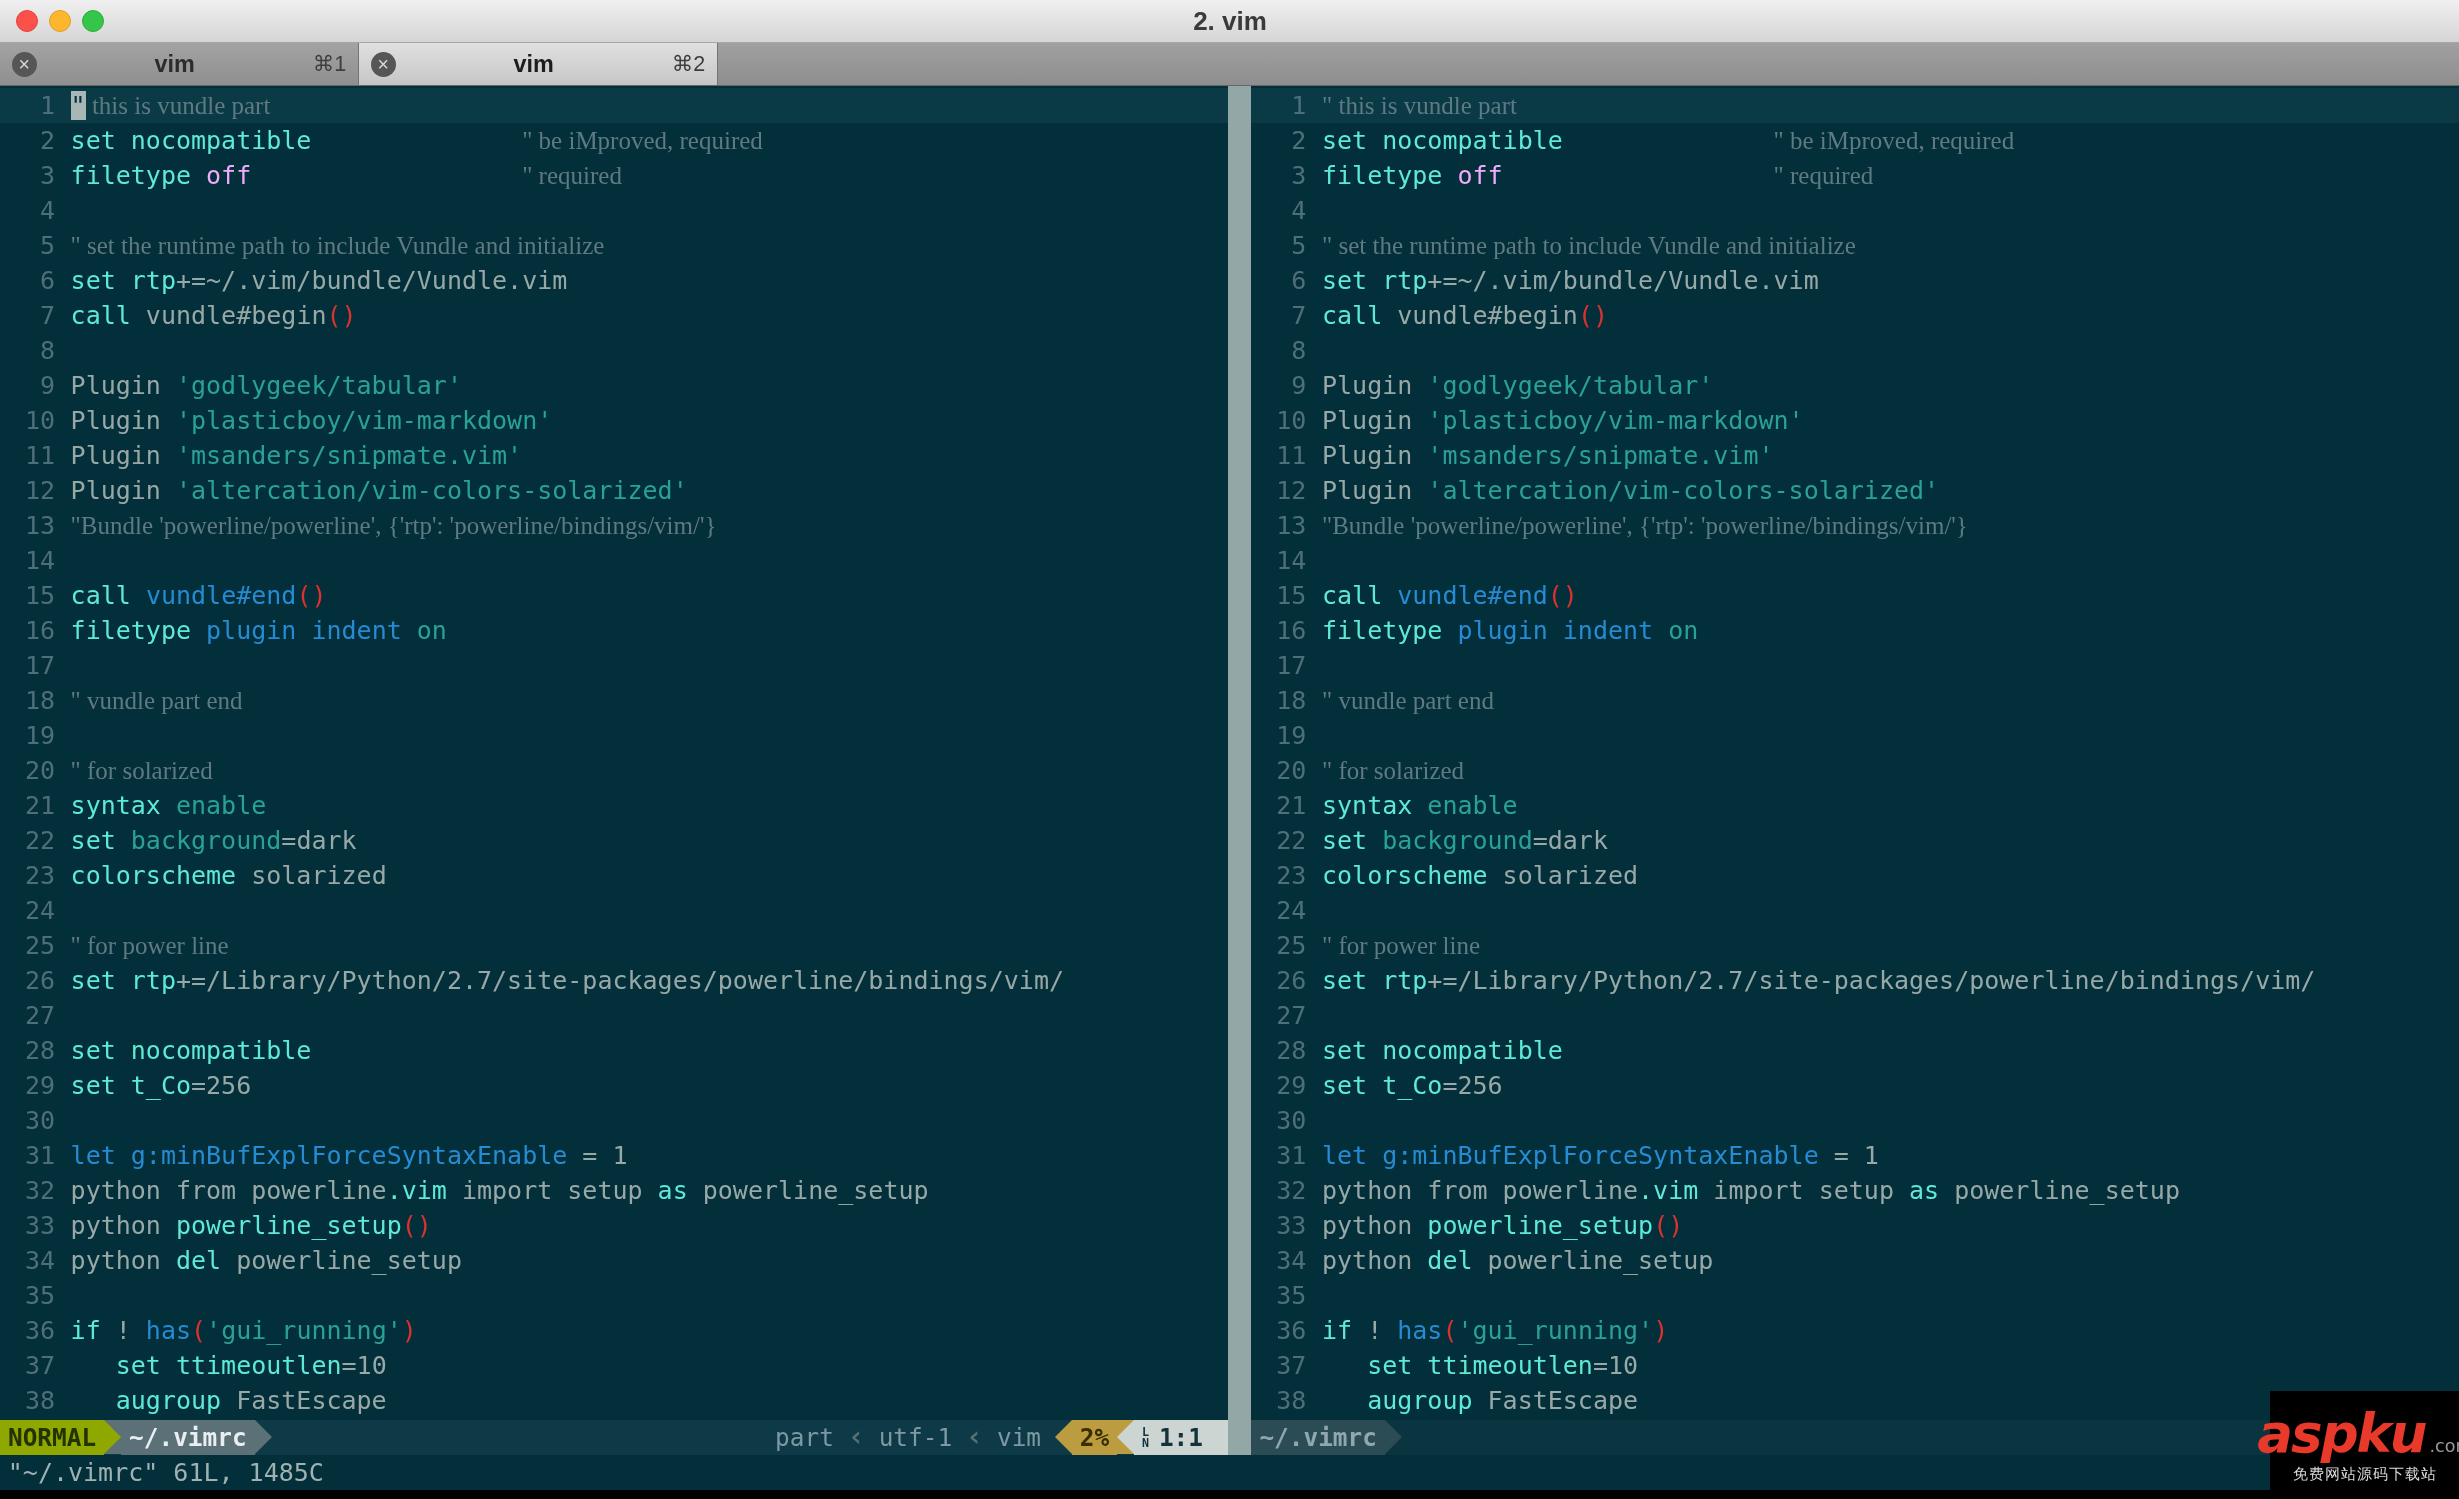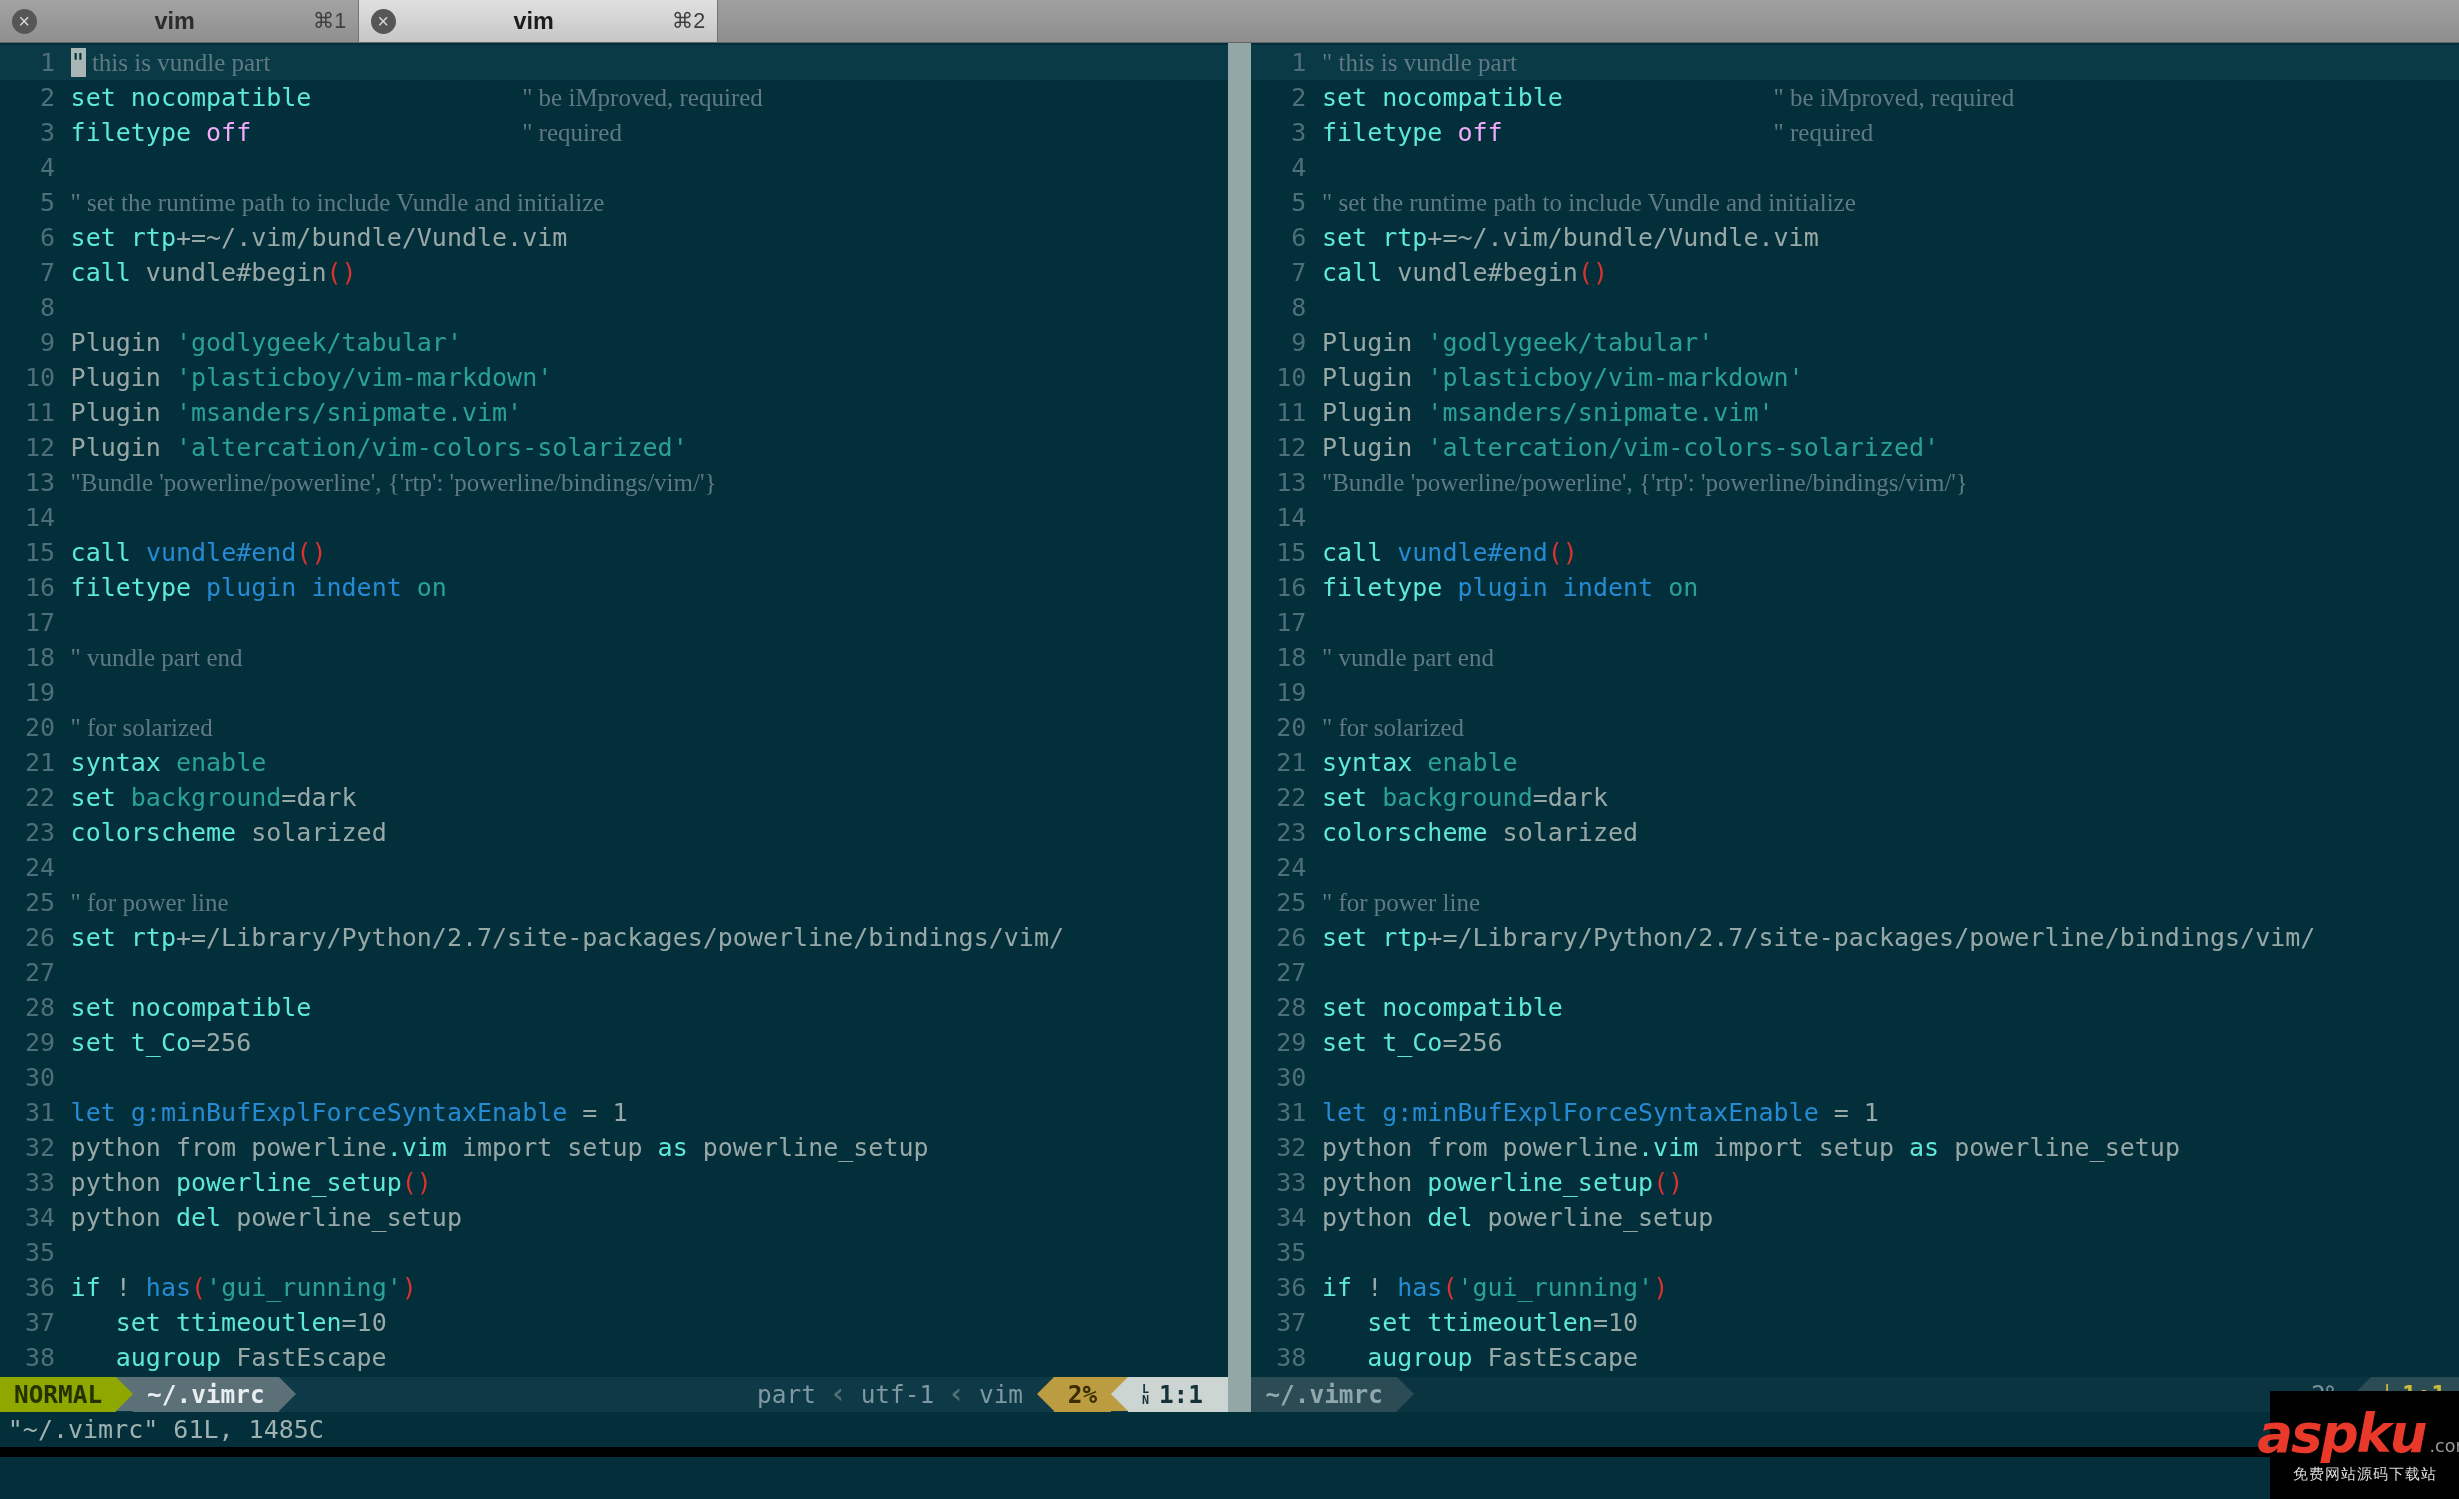--- a/index.html
+++ b/index.html
@@ -42,21 +42,21 @@
   .s-r  { color:#dc322f; }
   .s-b  { color:#268bd2; }
   .s-cy { color:#2aa198;text-align:center; }
   .s-y  { color:#f0abfc; }
   .s-cur{ background:#a8b6b5; color:#032f3a; }
 
   
   .statusline { height:35px; display:flex; align-items:stretch; font-size:24.4px; overflow:hidden; }
   .sl-active { background:#0d3a46; }
   .sl-inactive { background:#0a3440; }
-  .seg { line-height:35px; padding:0 14px; font-weight:700; flex:none; }
+  .seg { line-height:35px; padding:0 8px; font-weight:700; flex:none; }
   .seg-mode { background:#8fa800; color:#243200; }
   .seg-file { background:#5b7077; color:#e9eef0; }
   .seg-pct  { background:#bb9c40; color:#3a2e00; }
   .seg-pos  { background:#cdd5d3; color:#15323a; display:flex; align-items:center; gap:9.8px; padding-right:25px; }
   .tri { width:0; height:0; border-style:solid; flex:none; }
   .tri-mode { border-width:17.6px 0 17.6px 17.6px; border-color:transparent transparent transparent #8fa800; background:#5b7077; }
   .tri-file { border-width:17.6px 0 17.6px 17.6px; border-color:transparent transparent transparent #5b7077; }
   .tri-pct  { border-width:17.6px 17.6px 17.6px 0; border-color:transparent #bb9c40 transparent transparent; }
   .tri-pos  { border-width:17.6px 17.6px 17.6px 0; border-color:transparent #cdd5d3 transparent transparent; background:#bb9c40; }
   .sl-spacer { flex:1; }
@@ -78,20 +78,28 @@
   .wm-top { display:flex; align-items:baseline; }
   .wm-brand { color:#e8392b; font-size:53px; font-weight:700; font-style:italic; font-family:"DejaVu Sans",sans-serif; letter-spacing:-2px; line-height:1; }
   .wm-suffix { color:#9a9a9a; font-size:17.6px; margin-left:3.9px; font-family:"DejaVu Sans",sans-serif; }
   .wm-tagline { color:#dcdcdc; font-size:15px; margin-top:5.9px; font-family:"DejaVu Sans",sans-serif; letter-spacing:1px; }
 </style>
 </head>
 <body>
 
 <div class="screen">
 
+  <div class="titlebar">
+    <div class="traffic-lights">
+      <span class="tl tl-red"></span>
+      <span class="tl tl-yellow"></span>
+      <span class="tl tl-green"></span>
+    </div>
+    <div class="window-title">2. vim</div>
+  </div>
 
   <div class="tabbar">
       <div class="tab">
         <span class="tab-close">×</span>
         <span class="tab-label">vim</span>
         <span class="tab-shortcut">⌘1</span>
       </div>
       <div class="tab active">
         <span class="tab-close">×</span>
         <span class="tab-label">vim</span>

